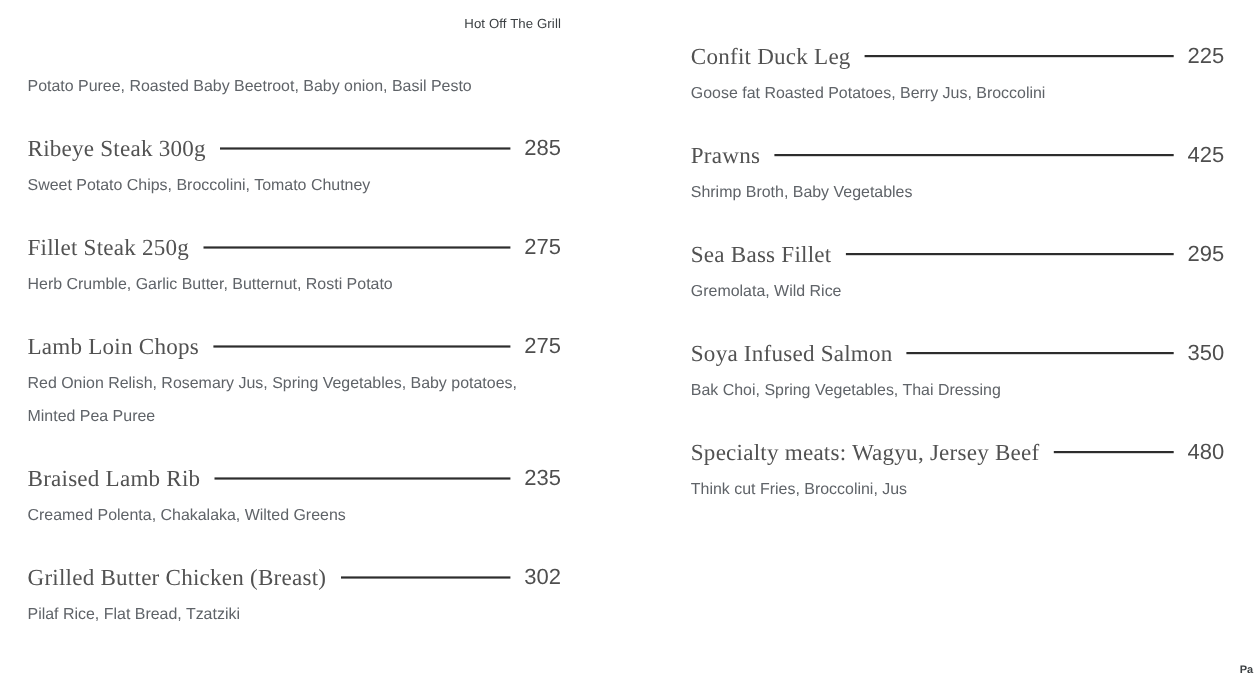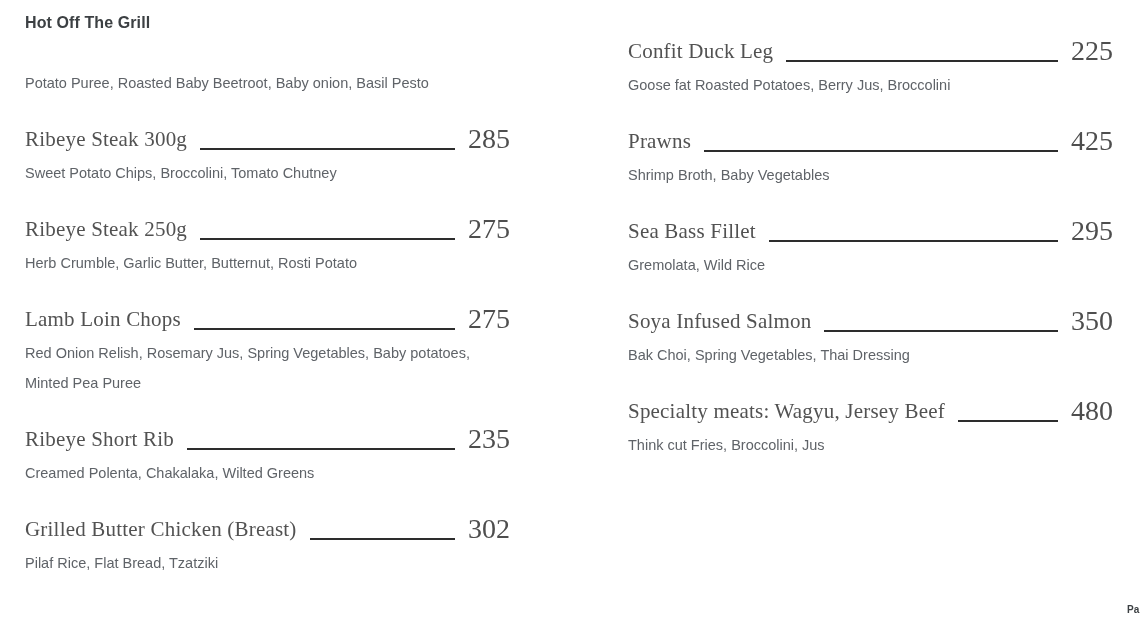--- a/index.html
+++ b/index.html
@@ -21,50 +21,51 @@
   }
   .col {
     width: 485px;
     flex: 0 0 485px;
   }
   .col-right {
     padding-top: 26px;
   }
   .section-title {
     margin: 0 0 36px 0;
-    font-size: 16px;
-    font-weight: bold;
+    font-size: 12px;
+    font-weight: normal;
     letter-spacing: 0.1px;
     color: var(--title_color, #3c4043);
+    text-align: right;
   }
   .item {
     margin-bottom: 30px;
   }
   .item-row {
     display: flex;
-    align-items: flex-end;
+    align-items: center;
     gap: 13px;
   }
   .item-name {
     font-family: "Liberation Serif", serif;
     font-weight: 400;
     font-size: 21px;
     line-height: 22px;
     letter-spacing: 0.2px;
     color: var(--name_color, #525252);
     white-space: nowrap;
   }
   .leader {
     flex: 1 1 auto;
     min-width: 30px;
     border-bottom: 2px solid var(--leader_color, #2d2d2d);
   }
   .item-price {
-    font-family: Liberation Serif, serif;
-    font-size: 28px;
+    font-family: Liberation Sans, sans-serif;
+    font-size: 20px;
     line-height: 22px;
     color: var(--price_color, #4e4e4e);
     white-space: nowrap;
   }
   .item-desc {
     margin-top: 8px;
     font-size: 14.5px;
     line-height: 30px;
     color: var(--desc_color, #5f6368);
   }
@@ -95,39 +96,39 @@
     <div class="item-row">
       <span class="item-name">Ribeye Steak 300g</span>
       <span class="leader"></span>
       <span class="item-price">285</span>
     </div>
     <div class="item-desc">Sweet Potato Chips, Broccolini, Tomato Chutney</div>
   </div>
 
   <div class="item">
     <div class="item-row">
-      <span class="item-name">Ribeye Steak 250g</span>
+      <span class="item-name">Fillet Steak 250g</span>
       <span class="leader"></span>
       <span class="item-price">275</span>
     </div>
     <div class="item-desc">Herb Crumble, Garlic Butter, Butternut, Rosti Potato</div>
   </div>
 
   <div class="item">
     <div class="item-row">
       <span class="item-name">Lamb Loin Chops</span>
       <span class="leader"></span>
       <span class="item-price">275</span>
     </div>
     <div class="item-desc">Red Onion Relish, Rosemary Jus, Spring Vegetables, Baby potatoes, Minted Pea Puree</div>
   </div>
 
   <div class="item">
     <div class="item-row">
-      <span class="item-name">Ribeye Short Rib</span>
+      <span class="item-name">Braised Lamb Rib</span>
       <span class="leader"></span>
       <span class="item-price">235</span>
     </div>
     <div class="item-desc">Creamed Polenta, Chakalaka, Wilted Greens</div>
   </div>
 
   <div class="item">
     <div class="item-row">
       <span class="item-name">Grilled Butter Chicken (Breast)</span>
       <span class="leader"></span>

